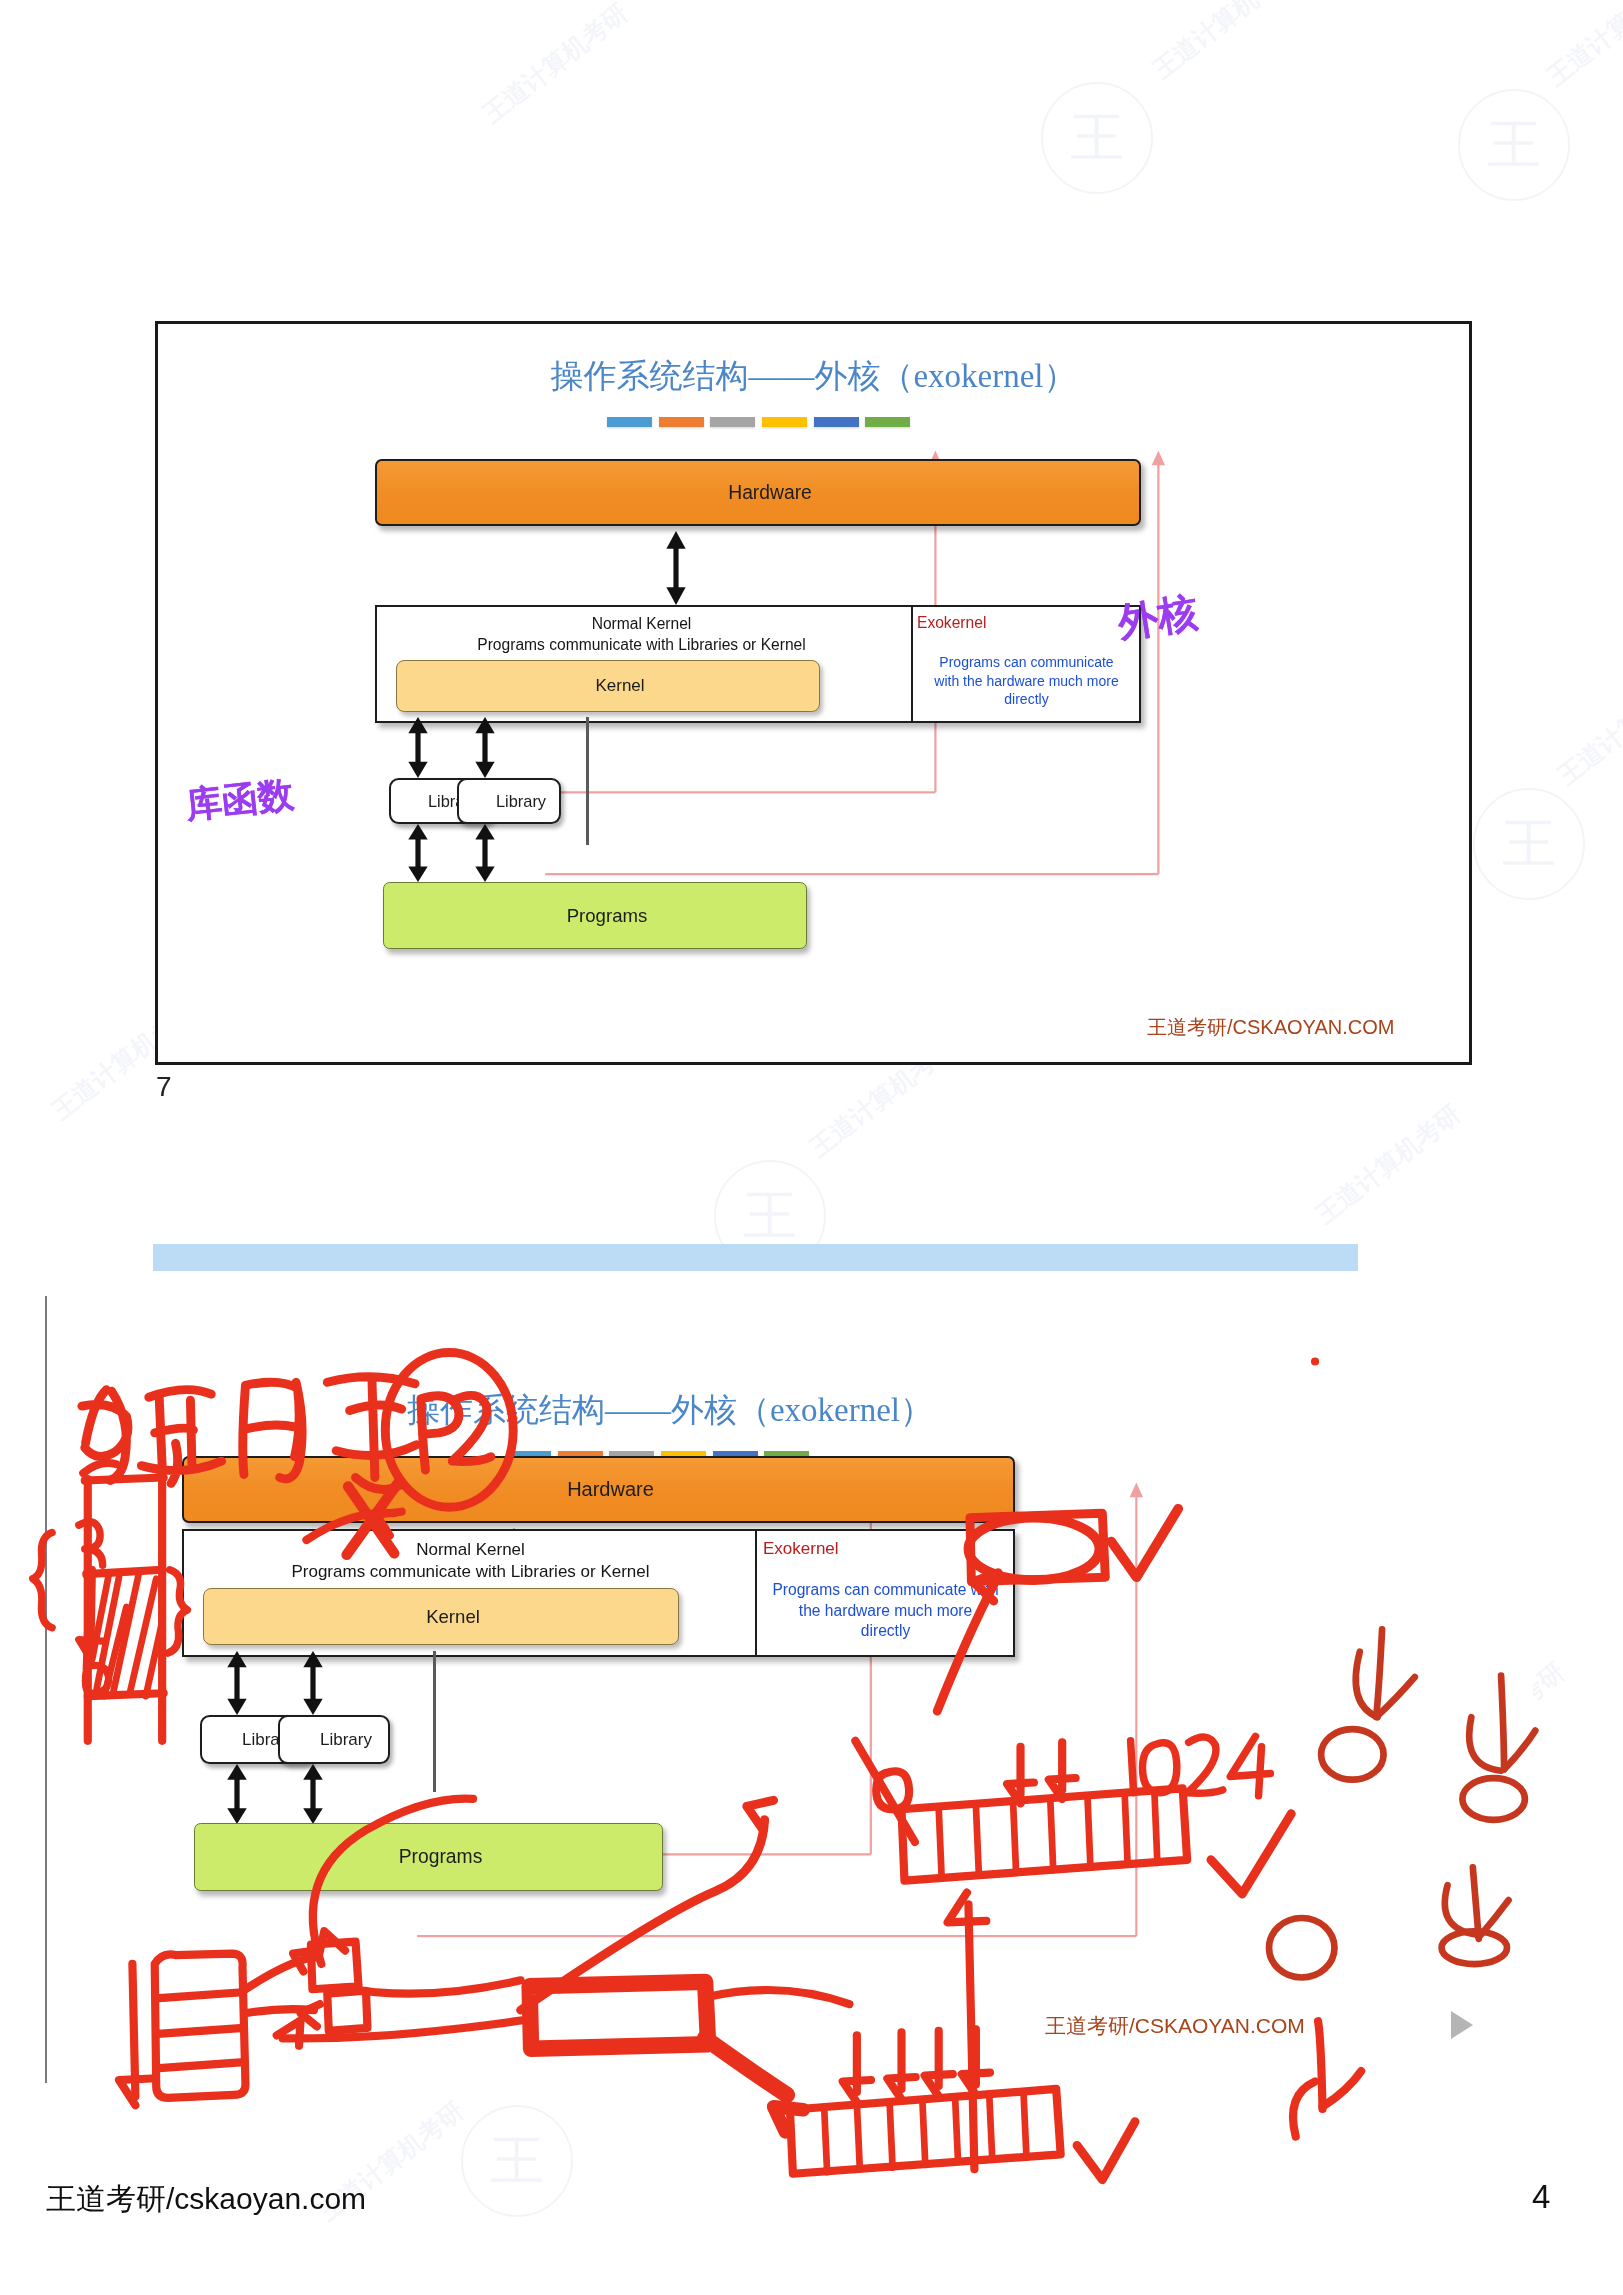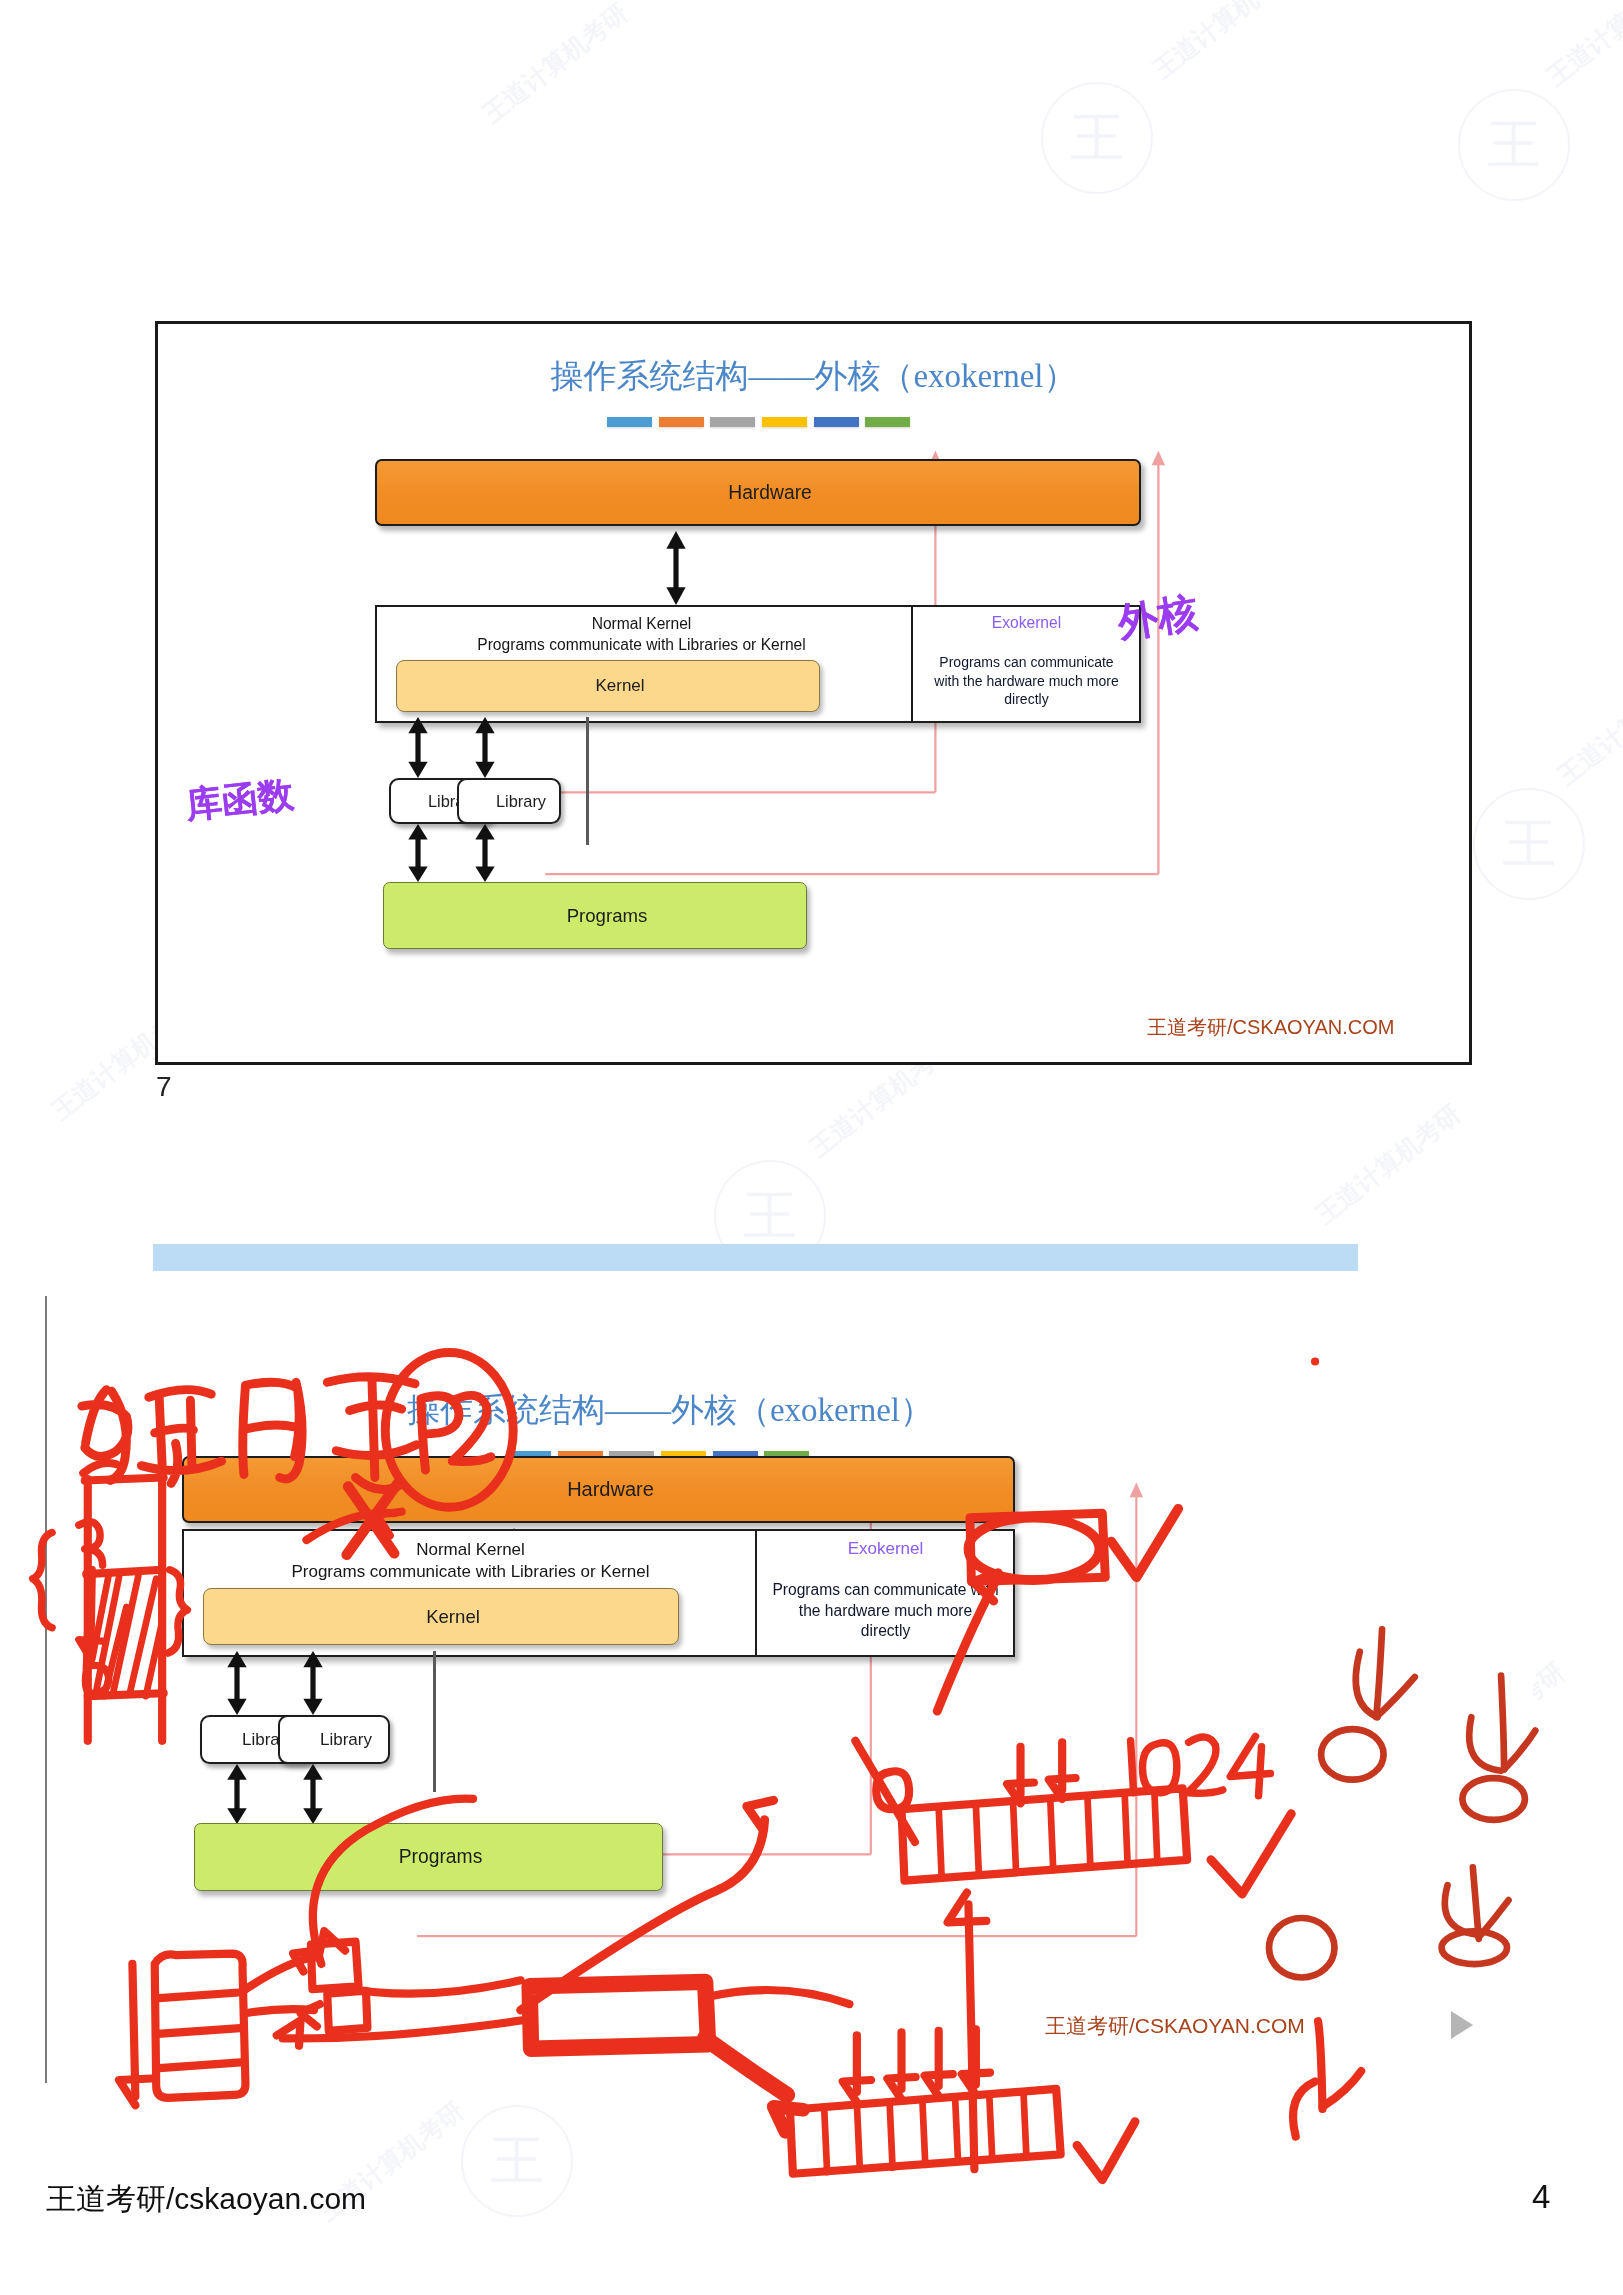--- a/index.html
+++ b/index.html
@@ -40,22 +40,22 @@
       box-shadow:3.7px 4.5px 5.2px rgba(0,0,0,.28);}
   .kbox{background:#fff;border:2.2px solid #1d1d1d;box-shadow:3.7px 4.5px 5.2px rgba(0,0,0,.28);}
   .kern{background:#fbd88b;border:1.5px solid #8a7440;border-radius:8.2px;
       box-shadow:3px 3.7px 4.5px rgba(0,0,0,.25);}
   .lib{background:#fff;border:2.2px solid #1d1d1d;border-radius:9.7px;
       box-shadow:3px 3.7px 4.5px rgba(0,0,0,.3);}
   .prog{background:#cdeb6a;border:1.5px solid #6b7a34;border-radius:6.7px;
       box-shadow:3px 4.5px 5.2px rgba(0,0,0,.28);}
   .vdiv{position:absolute;background:#1d1d1d;}
   .nk-cap{position:absolute;text-align:center;line-height:1.32;color:#161616;}
-  .exo-cap{position:absolute;text-align:center;line-height:1.33;color:#0f172a;}
-  .exo-ttl{position:absolute;text-align:center;color:#8b5cf6;}
+  .exo-cap{position:absolute;text-align:center;line-height:1.33;color:#1d4ed8;}
+  .exo-ttl{position:absolute;text-align:left;color:#b91c1c;}
 
   
   .dbl{position:absolute;}
   .plink{position:absolute;border-color:#f0a0a0;border-style:solid;border-width:0;}
   .glink{position:absolute;background:#5a5a5a;}
 
   .brand{position:absolute;color:#a8431b;white-space:nowrap;
       font-family:"Liberation Sans",sans-serif;}
   .pgnum{position:absolute;color:#222;font-family:"Liberation Sans",sans-serif;}
   .footer-l{position:absolute;left:46px;top:2179px;font-size:30px;color:#101010;

